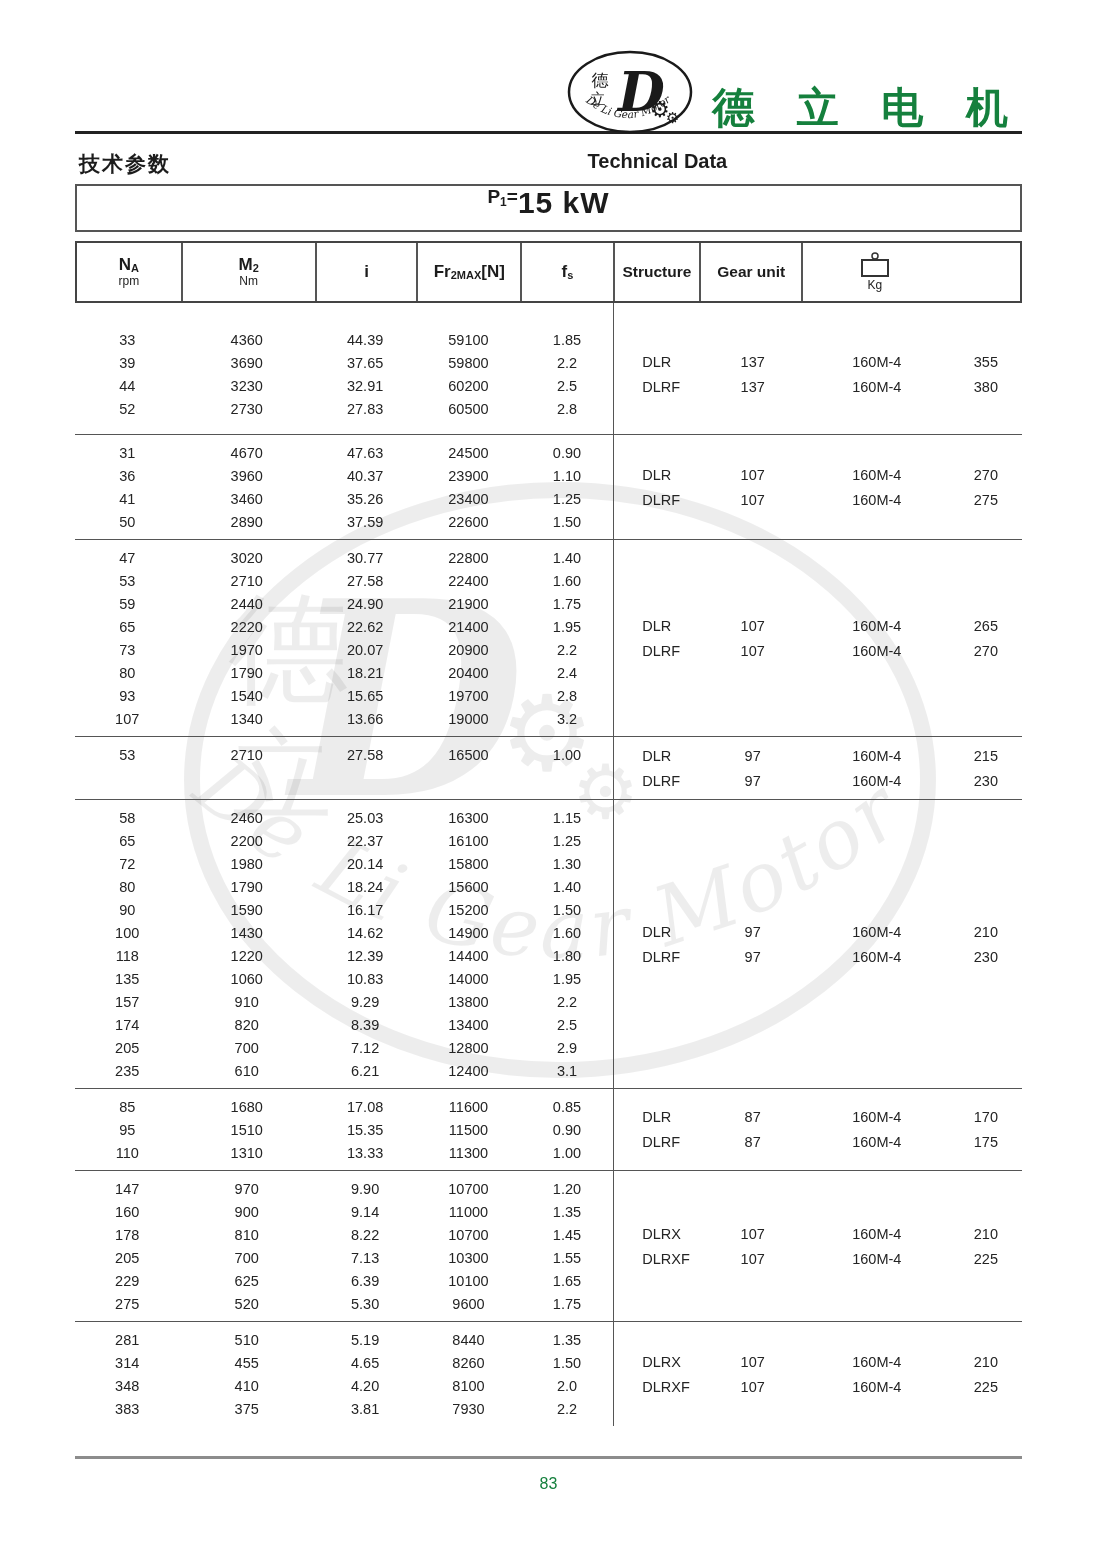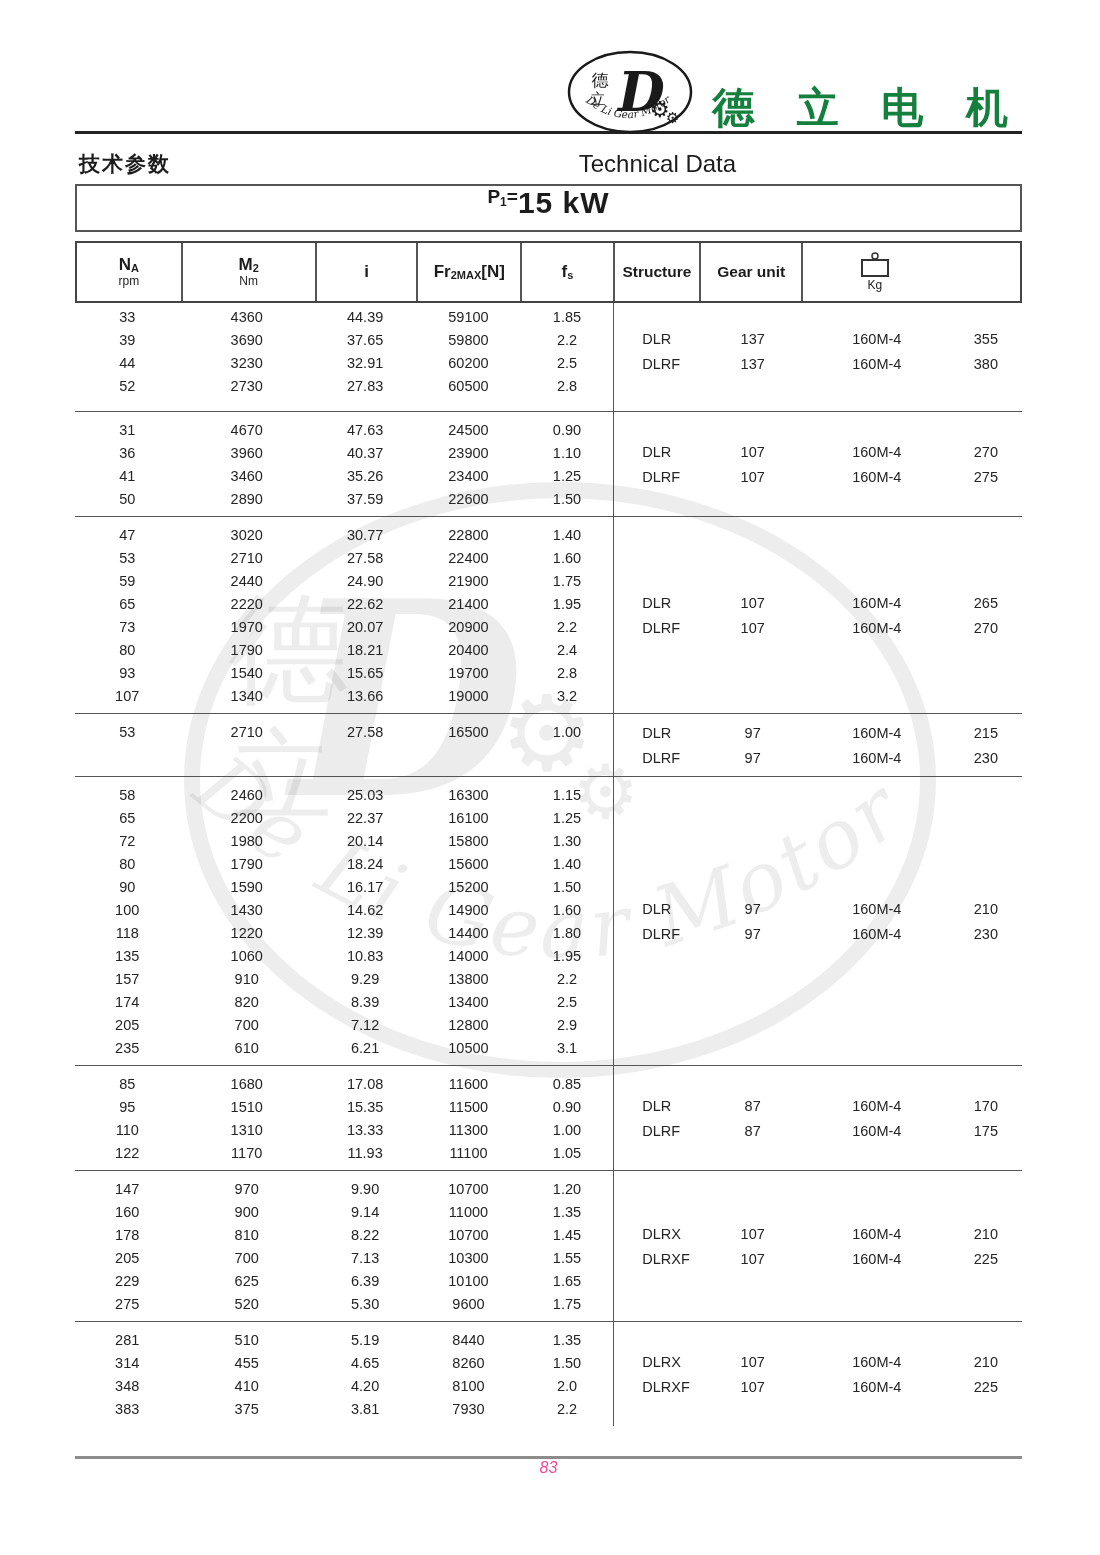--- a/index.html
+++ b/index.html
@@ -16,21 +16,21 @@
   .brand-row{display:flex;justify-content:flex-end;align-items:flex-end;gap:18px;padding-top:42px;height:93px;}
   .brand-name{
     font-family:"DejaVu Serif","Liberation Serif",serif;
     font-weight:bold;font-size:42px;letter-spacing:14px;line-height:1;
     padding-bottom:6px;color:#15803d;white-space:nowrap;
   }
   .top-rule{border-top:3px solid #222;margin-top:-4px;}
   
   .section-row{position:relative;height:36px;margin-top:12px;}
   .title-cn{position:absolute;left:4px;top:4px;font-size:21px;font-weight:600;letter-spacing:2px;}
-  .title-en{position:absolute;left:61.5%;transform:translateX(-50%);top:4px;font-size:24px;font-weight:normal;}
+  .title-en{position:absolute;left:61.5%;transform:translateX(-50%);top:4px;font-size:20px;font-weight:bold;}
   
   .power-box{border:2px solid #555;height:44px;display:flex;align-items:flex-start;justify-content:center;margin-top:2px;}
   .p-small{font-weight:bold;font-size:19px;}
   .p-small sub{font-size:12px;vertical-align:-3px;}
   .p-big{font-weight:bold;font-size:30px;letter-spacing:1px;}
   
   .thead{display:grid;grid-template-columns:11% 14.2% 10.8% 11% 9.8% 9.2% 10.8% 15.4% 7.8%;
     border:2px solid #444;margin-top:9px;height:58px;}
   .hcell{border-left:2px solid #555;display:flex;flex-direction:column;align-items:center;justify-content:center;text-align:left;line-height:1.15;}
   .hcell:first-child{border-left:none;}
@@ -38,29 +38,29 @@
   .h-main sub{font-size:11px;vertical-align:-2px;}
   .h-word{font-weight:bold;font-size:15.5px;}
   .h-unit{font-size:12px;margin-top:1px;}
   .weight-icon{display:block;margin:0 auto;}
   
   .tbody{position:relative;}
   .block{display:flex;border-bottom:1.5px solid #555;}
   .block.last{border-bottom:none;}
   .tleft{width:56.9%;padding:6px 0;}
   .tright{width:43.1%;border-left:1.5px solid #555;padding:6px 0;display:flex;flex-direction:column;justify-content:center;}
-  .block.first .tleft,.block.first .tright{padding-top:2px;padding-bottom:14px;}
+  .block.first .tleft,.block.first .tright{padding-top:25px;padding-bottom:14px;}
   .drow{display:grid;grid-template-columns:19.4% 25% 19% 19.4% 17.2%;height:23px;align-items:center;}
   .dcell{text-align:center;font-size:14.5px;color:#242424;}
   .irow{display:grid;grid-template-columns:21.4% 25.1% 35.8% 17.7%;height:25px;align-items:center;}
   .icell{text-align:center;font-size:14.5px;color:#242424;box-sizing:border-box;}
   .icell.struct{text-align:left;padding-left:28px;}
   
   .footer-rule{border-top:3px solid #8c8c8c;margin-top:30px;}
-  .page-num{text-align:center;font-size:16px;color:#ec4899;font-style:italic;}
+  .page-num{text-align:center;font-size:16px;margin-top:16px;color:#15803d;}
 </style>
 </head>
 <body>
 
 <div class="page">
 
   <svg class="watermark" viewBox="0 0 780 620">
     <ellipse cx="390" cy="300" rx="368" ry="290" fill="none" stroke="#000" stroke-opacity="0.07" stroke-width="16"></ellipse>
     <text x="118" y="210" font-size="120" font-family="DejaVu Serif, serif" fill="#000" fill-opacity="0.07" text-anchor="middle">德</text>
     <text x="112" y="330" font-size="100" font-family="DejaVu Serif, serif" fill="#000" fill-opacity="0.07" text-anchor="middle">立</text>
@@ -404,21 +404,21 @@
               <div class="dcell">205</div>
               <div class="dcell">700</div>
               <div class="dcell">7.12</div>
               <div class="dcell">12800</div>
               <div class="dcell">2.9</div>
             </div>
             <div class="drow">
               <div class="dcell">235</div>
               <div class="dcell">610</div>
               <div class="dcell">6.21</div>
-              <div class="dcell">10500</div>
+              <div class="dcell">12400</div>
               <div class="dcell">3.1</div>
             </div>
           </div>
           <div class="tright">
             <div class="irow">
               <div class="icell struct">DLR</div>
               <div class="icell">97</div>
               <div class="icell">160M-4</div>
               <div class="icell">210</div>
             </div>
@@ -446,27 +446,20 @@
               <div class="dcell">11500</div>
               <div class="dcell">0.90</div>
             </div>
             <div class="drow">
               <div class="dcell">110</div>
               <div class="dcell">1310</div>
               <div class="dcell">13.33</div>
               <div class="dcell">11300</div>
               <div class="dcell">1.00</div>
             </div>
-            <div class="drow">
-              <div class="dcell">122</div>
-              <div class="dcell">1170</div>
-              <div class="dcell">11.93</div>
-              <div class="dcell">11100</div>
-              <div class="dcell">1.05</div>
-            </div>
           </div>
           <div class="tright">
             <div class="irow">
               <div class="icell struct">DLR</div>
               <div class="icell">87</div>
               <div class="icell">160M-4</div>
               <div class="icell">170</div>
             </div>
             <div class="irow">
               <div class="icell struct">DLRF</div>

